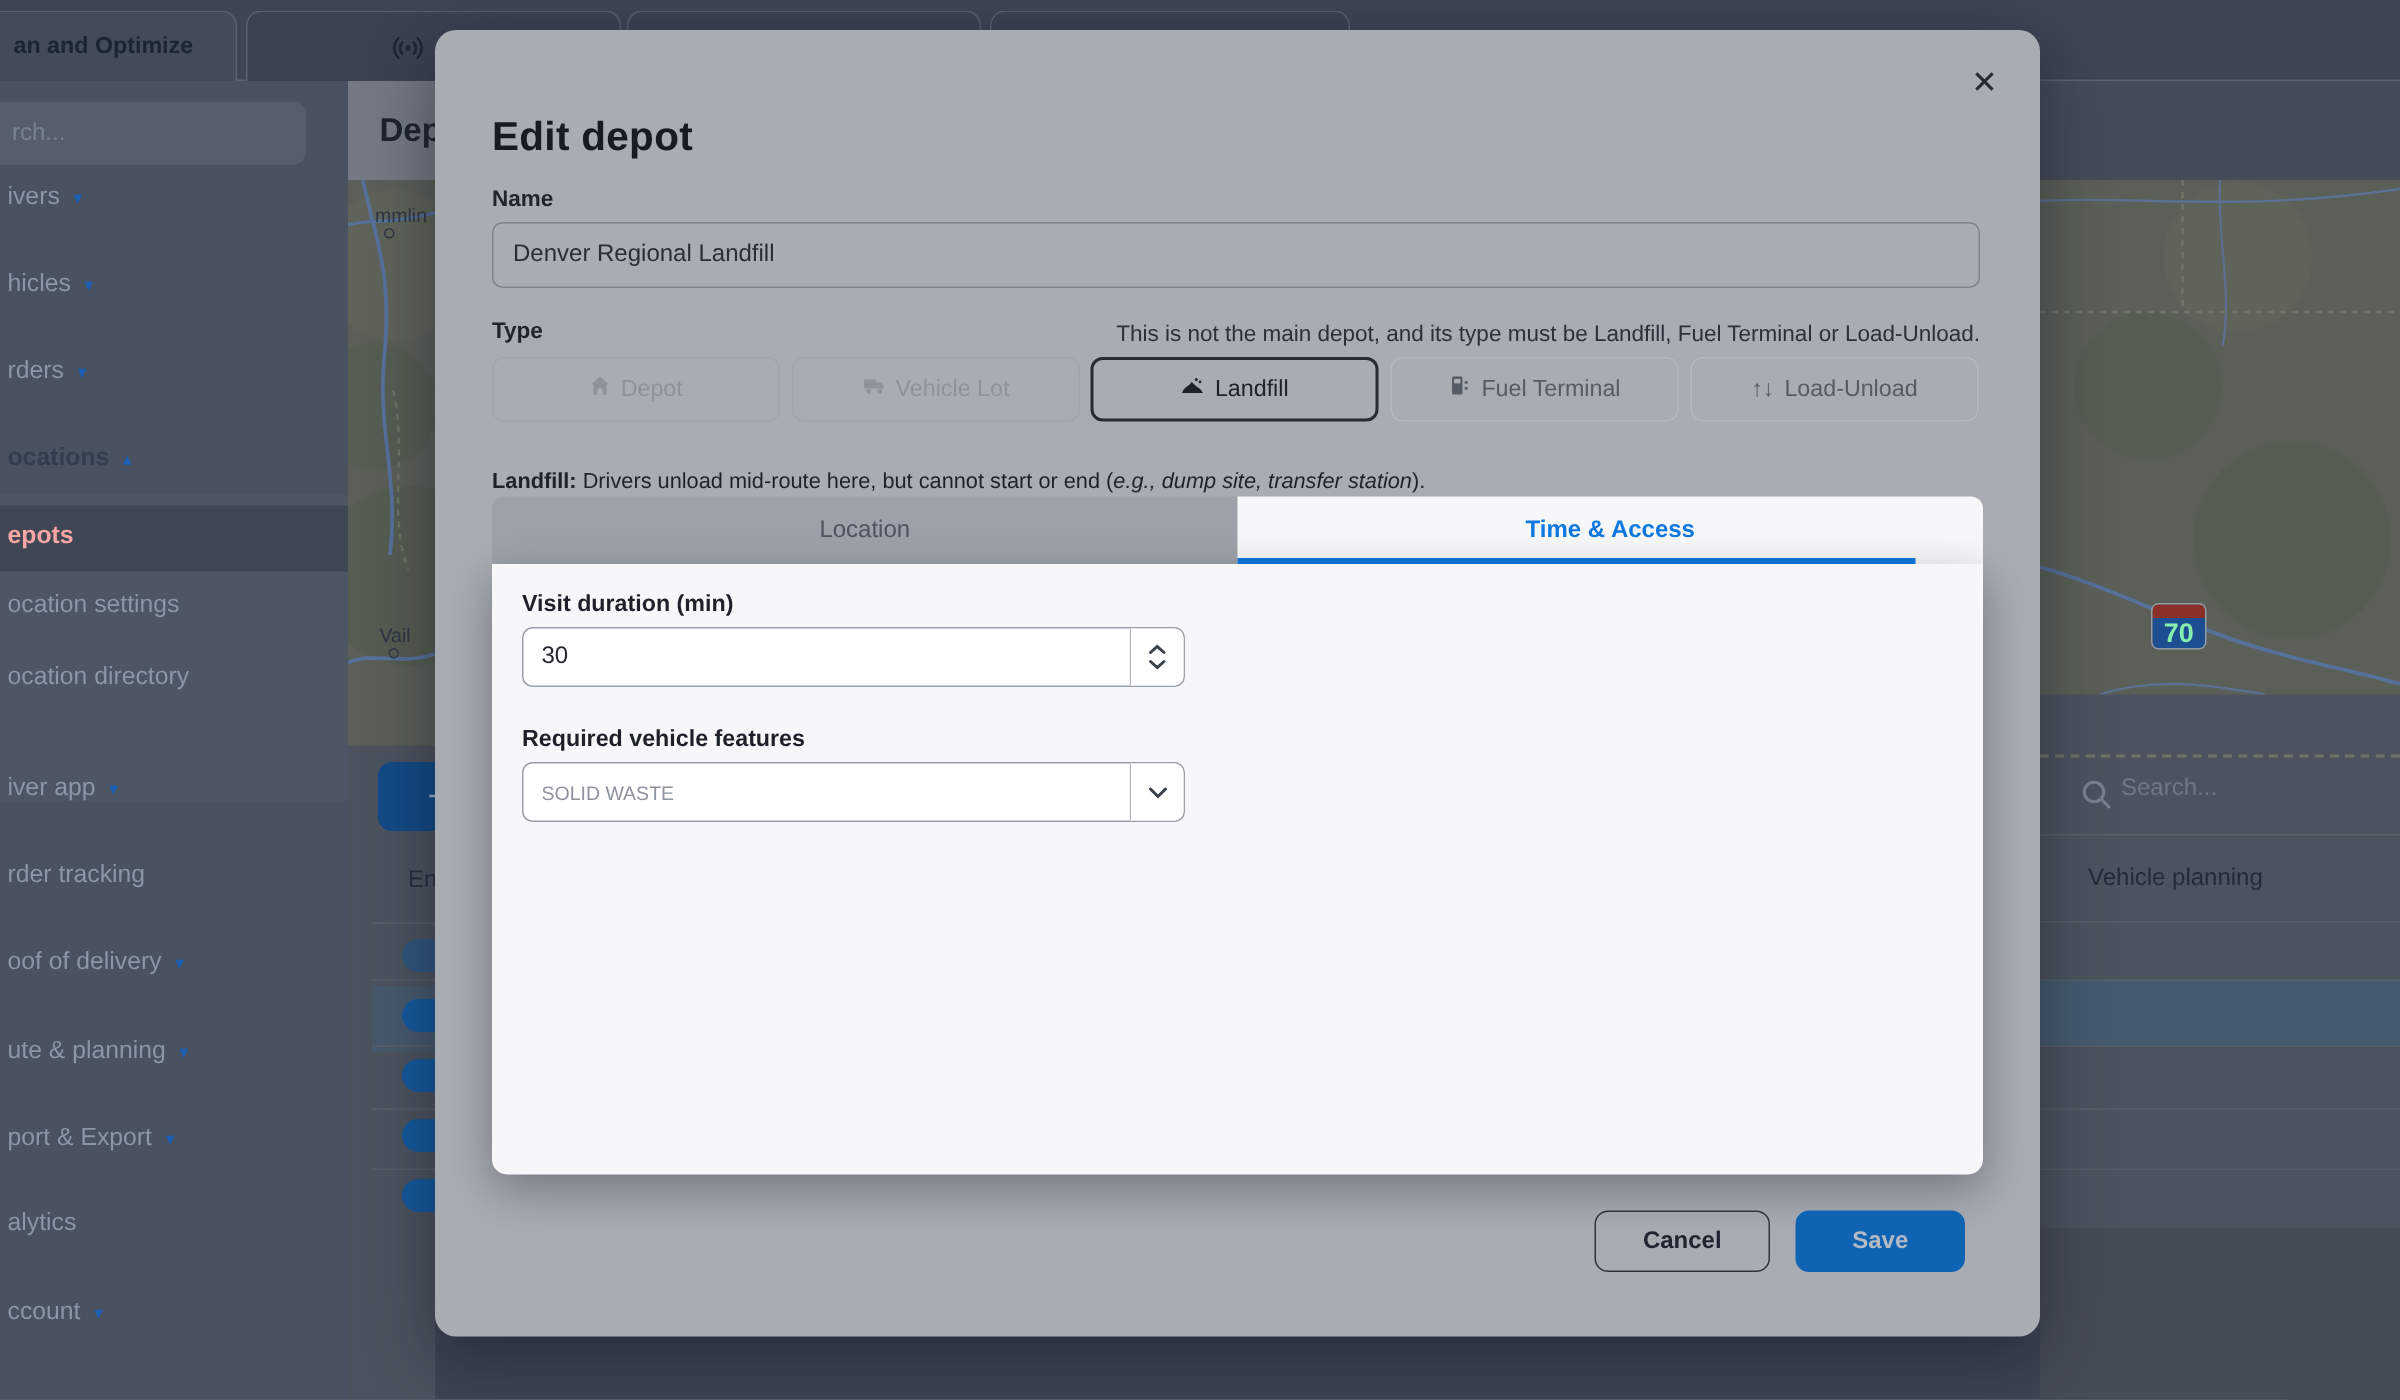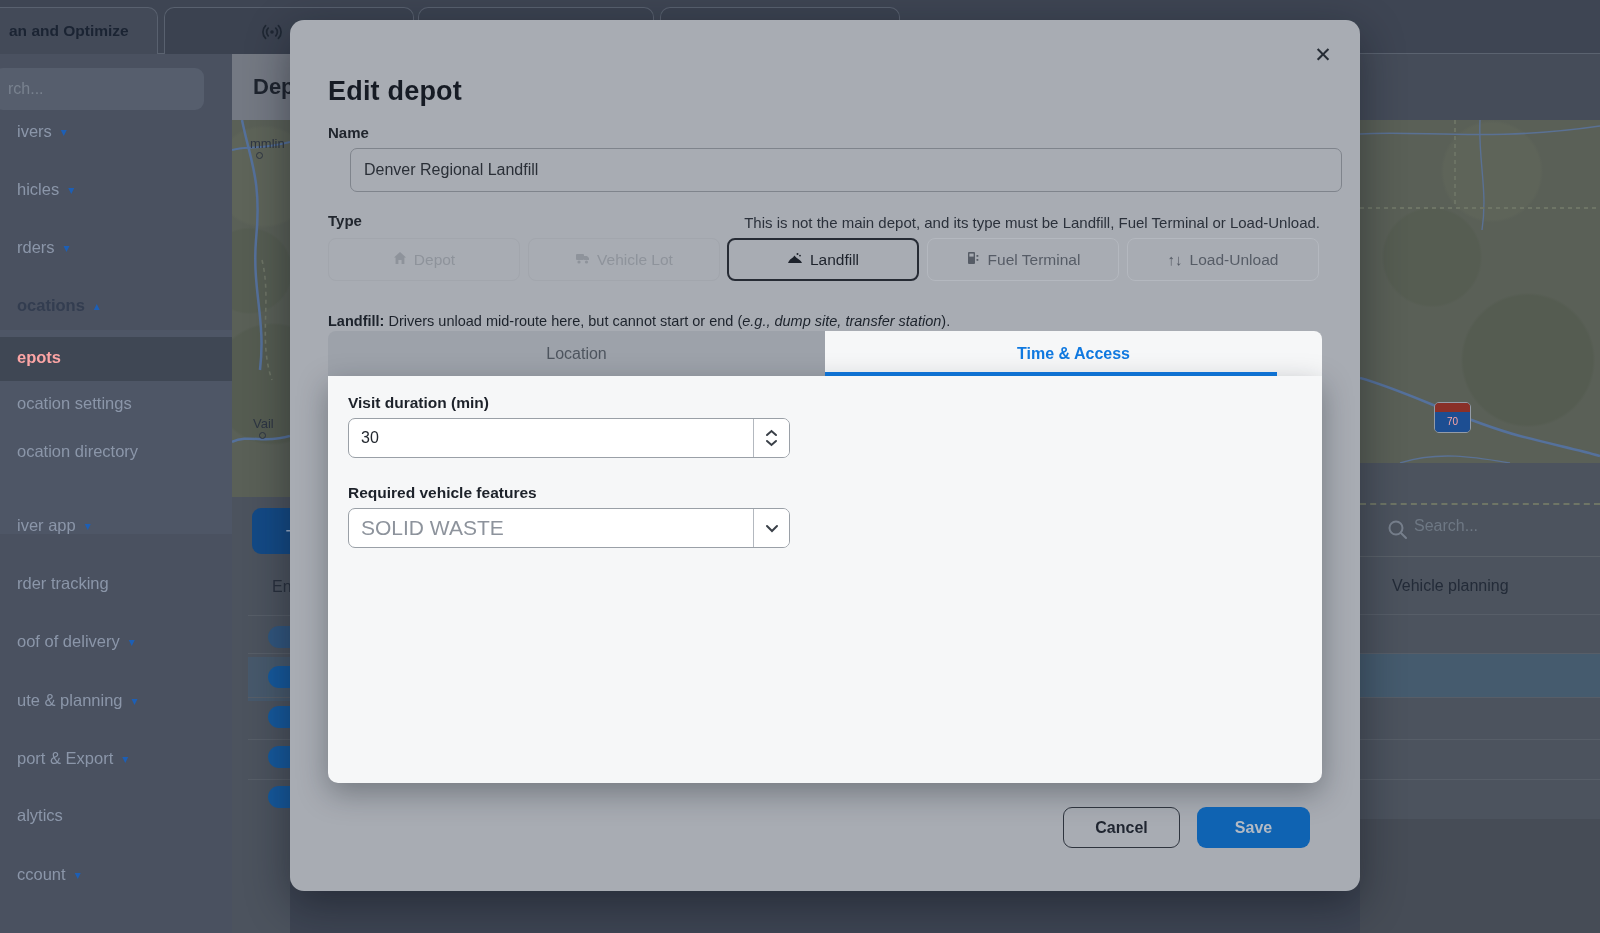--- a/index.html
+++ b/index.html
@@ -24,21 +24,21 @@
   
   #sidebar { left:0; top:54px; width:232px; height:879px; background:#4a5160; z-index:1; }
   #side-search { position:absolute; left:-6px; top:14px; width:210px; height:42px;
     background:#565e6d; border-radius:9px; border:none; outline:none; padding:0 14px;
     color:#aeb6c3; font-size:16px; }
   #side-search::placeholder { color:#79828f; }
   .subpanel { position:absolute; left:0; top:276px; width:232px; height:204px; background:#4e5666; }
   .srow { position:absolute; left:0; width:232px; height:44px; }
   .srow.selected { background:#3f4754; }
   .sitem { position:absolute; left:0; width:230px; font-size:16.5px; color:#8b96a9;
-    display:flex; align-items:center; gap:9px; padding-left:17px; }
+    display:flex; align-items:center; gap:9px; padding-left:5px; }
   .sitem .lbl { white-space:nowrap; }
   .sitem.bold .lbl { font-weight:700; color:#333d50; }
   .sitem.sel .lbl { font-weight:700; color:#fca5a5; }
   .caret { font-size:12px; color:#1d5fb5; }
   #side-scrollbar { position:absolute; left:233px; top:110px; width:8px; height:815px;
     background:#80869 0; background:#80868f; border-radius:4px; z-index:1; }
 
   
   #left-strip { left:232px; top:54px; width:58px; height:879px; background:#4c535e;
     overflow:hidden; z-index:1; }
@@ -54,22 +54,22 @@
       radial-gradient(circle at 70% 70%, #555c51 0 22%, transparent 23%),
       radial-gradient(circle at 55% 15%, #5e6459 0 15%, transparent 16%); }
   #left-strip .mapbox { height:377px; }
   #right-strip .mapbox { height:343px; }
   .townlabel { position:absolute; font-size:13px; color:#2e3643; }
   .townmark { position:absolute; width:7px; height:7px; border:1.6px solid #2e3643;
     border-radius:50%; }
   #shield { position:absolute; left:74px; top:282px; width:37px; height:31px;
     border-radius:5px; overflow:hidden; border:1px solid #949ca8; }
   #shield .band { height:9px; background:#8a3028; }
-  #shield .body { height:22px; background:#1d4e92; color:#fca5a5; font-size:10px;
-    font-weight:400; text-align:center; line-height:20px; }
+  #shield .body { height:22px; background:#1d4e92; color:#86efac; font-size:18px;
+    font-weight:700; text-align:center; line-height:20px; }
   #attribution { position:absolute; left:0; top:409px; width:100%; height:32px;
     background:#7b818a; color:#3c434e; font-size:15px; line-height:32px;
     padding-left:6px; white-space:nowrap; }
   .dashline { position:absolute; border-top:2px dashed #6e7566; }
   #add-depot-btn { position:absolute; left:20px; top:454px; width:72px; height:46px;
     background:#134a86; border:none; border-radius:9px; color:#9fb3cf; font-size:22px;
     text-align:right; padding-right:26px; }
   #enabled-header { position:absolute; left:40px; top:524px; font-size:16px; color:#28303d; }
   .rowline { position:absolute; border-top:1px solid #575e68; }
   .rowhl-left { position:absolute; left:16px; top:603px; width:42px; height:44px; background:#47596c; }
@@ -91,21 +91,21 @@
   
   #modal { left:290px; top:20px; width:1070px; height:871px; background:#a8acb3;
     border-radius:14px; box-shadow:0 14px 44px rgba(10,15,25,.45); z-index:5; }
   #modal-close { position:absolute; right:22px; top:20px; width:30px; height:30px;
     background:transparent; border:none; font-size:21px; color:#262c35; cursor:pointer; }
   #modal-title { position:absolute; left:38px; top:56px; font-size:27px; font-weight:800;
     color:#161b24; letter-spacing:.2px; }
   .field-label { position:absolute; font-size:15px; font-weight:700; color:#21262e; }
   #name-input { position:absolute; left:38px; top:128px; width:992px; height:44px;
     background:transparent; border:1px solid #7f848c; border-radius:7px; padding:0 13px;
-    font-size:16px; color:#2a2f37; outline:none;margin-left:22px; }
+    font-size:16px; color:#2a2f37; outline:none; }
   #type-note { position:absolute; right:40px; top:194px; font-size:15px; color:#2b313b; }
   .typebtn { position:absolute; top:218px; width:192px; height:43px; border-radius:8px;
     background:transparent; border:1px solid #b4b8bf; font-size:15.5px; color:#565c66;
     display:flex; align-items:center; justify-content:center; gap:7px; }
   .typebtn.disabled { color:#8e939b; border-color:#a2a6ad; }
   .typebtn.selected { border:2px solid #262b34; color:#1d222b; font-weight:400; }
   .typebtn svg { flex:0 0 auto; }
   #landfill-help { position:absolute; left:38px; top:293px; font-size:14.5px; color:#1d232c; }
   #landfill-help b { font-weight:700; }
   
@@ -122,21 +122,21 @@
   #dlg-panel { position:absolute; left:38px; top:356px; width:994px; height:407px;
     background:#f6f7f8; border-radius:0 0 10px 10px; box-shadow:0 10px 30px rgba(20,25,35,.35); }
   #dlg-panel .field-label { color:#1d222a; font-size:15.5px; }
   .inputwrap { position:absolute; left:20px; width:442px; height:40px; background:#fff;
     border:1px solid #9aa0a7; border-radius:7px; display:flex; }
   .inputwrap input { flex:1; border:none; outline:none; background:transparent;
     padding:0 12px; font-size:16px; color:#23282f; }
   .seg { width:36px; border-left:1px solid #b3b8bf; display:flex; flex-direction:column;
     align-items:center; justify-content:center; gap:2px; background:#fff;
     border-radius:0 6px 6px 0; cursor:pointer; }
-  .selecttext { flex:1; padding:0 12px; font-size:21px; color:#8d939c;
+  .selecttext { flex:1; padding:0 12px; font-size:13px; color:#8d939c;
     display:flex; align-items:center; }
   
   #cancel-btn { position:absolute; left:773px; top:787px; width:117px; height:41px;
     background:transparent; border:1.6px solid #2e343e; border-radius:9px;
     font-size:16px; font-weight:700; color:#1f2530; cursor:pointer; }
   #save-btn { position:absolute; left:907px; top:787px; width:113px; height:41px;
     background:#0f63b2; border:none; border-radius:9px; font-size:16px; font-weight:700;
     color:#b3bac4; cursor:pointer; }
 </style>
 </head>

